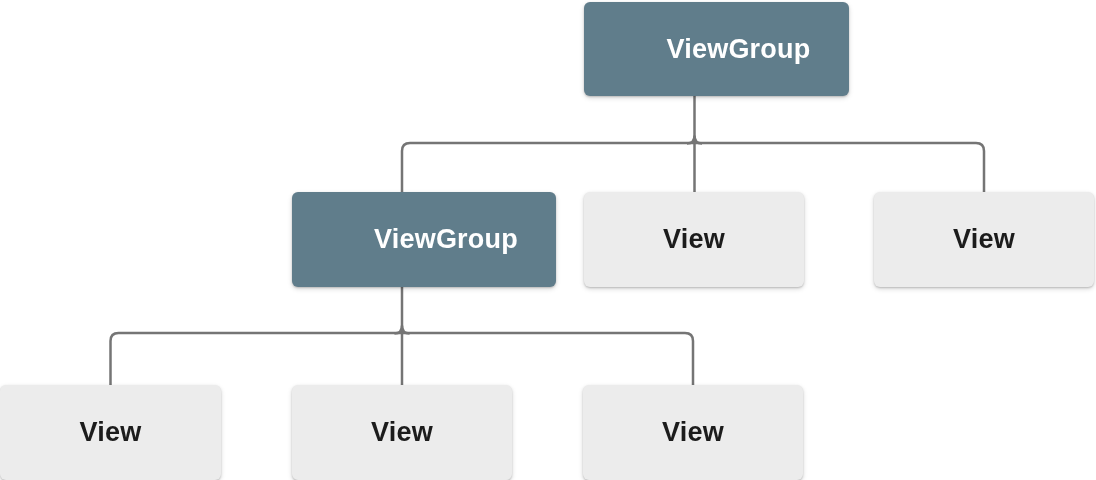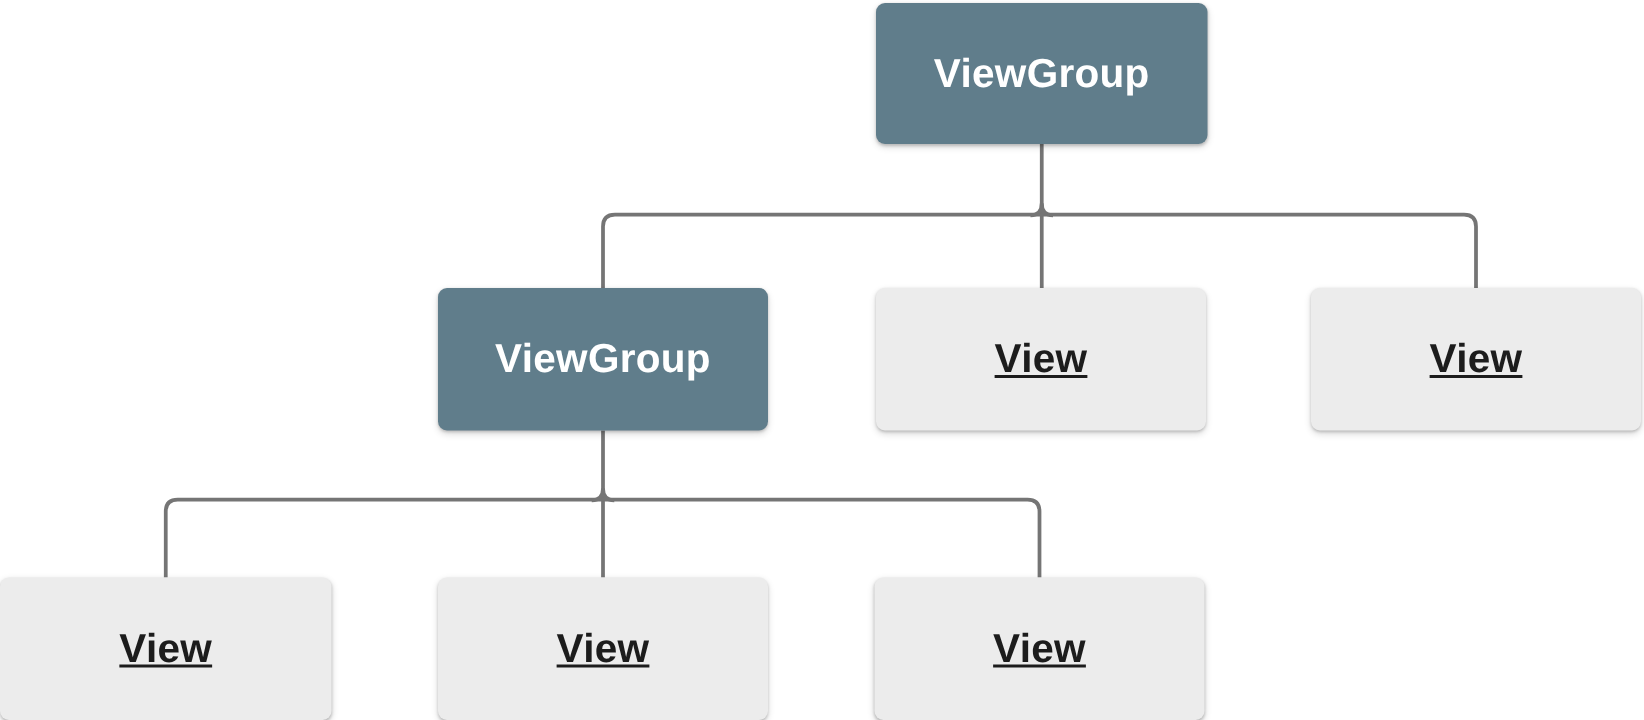--- a/index.html
+++ b/index.html
@@ -42,25 +42,25 @@
     align-items:center;
     justify-content:center;
     font-size:27px;
     font-weight:bold;
     letter-spacing:0.2px;
     box-shadow:0 1px 2px rgba(0,0,0,0.18), 0 2px 5px rgba(0,0,0,0.15);
   }
   .node.viewgroup{
     background:var(--viewgroup-bg);
     color:var(--viewgroup-text);
+    padding-left:44px;
   }
   .node.view{
     background:var(--view-bg);
     color:var(--view-text);
-    text-decoration:underline;
   }
   
   .n-root{left:584px;top:2px;width:221px;height:94px;}
   
   .n-l2-vg{left:292px;top:192px;}
   .n-l2-v1{left:584px;top:192px;}
   .n-l2-v2{left:874px;top:192px;}
   
   .n-l3-v1{left:0px;top:385px;width:221px;}
   .n-l3-v2{left:292px;top:385px;}

